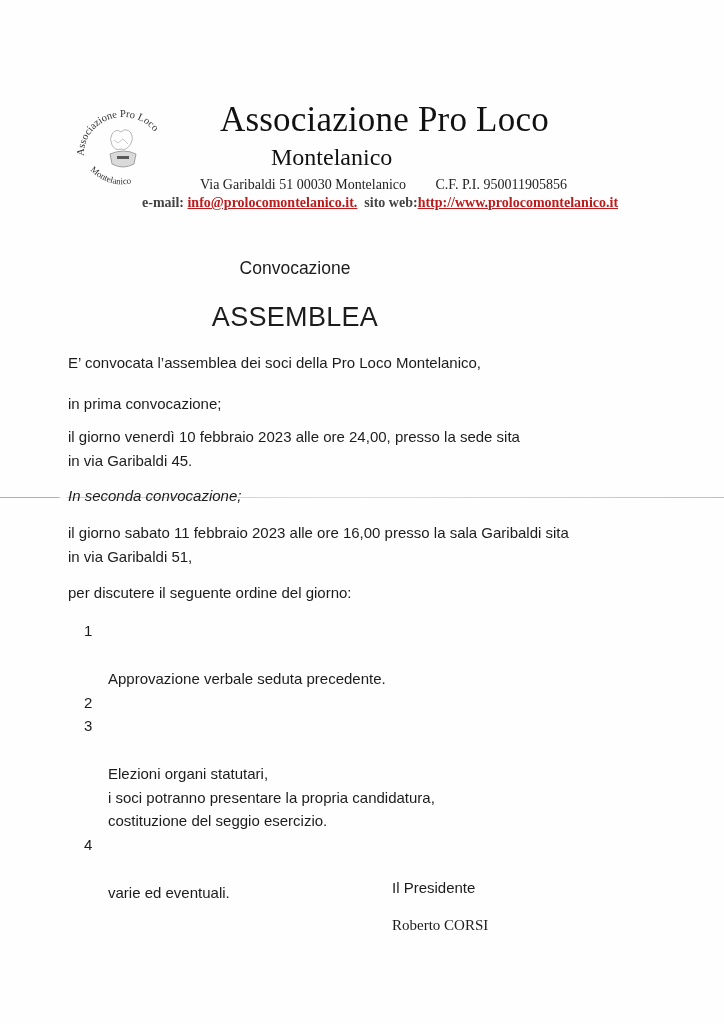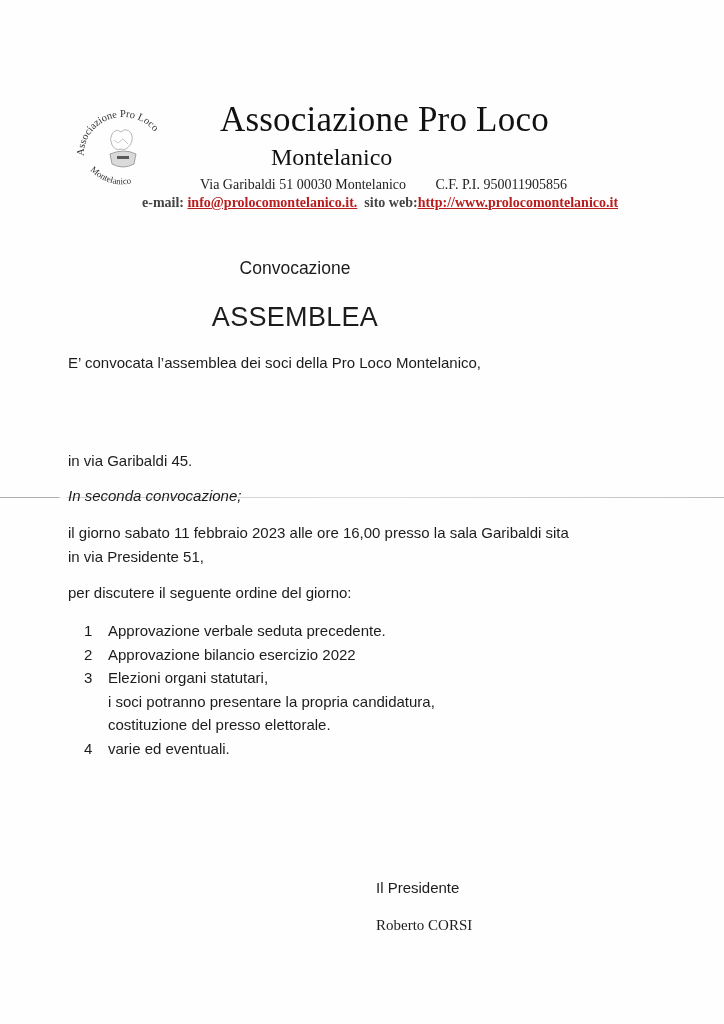--- a/index.html
+++ b/index.html
@@ -97,25 +97,25 @@
       line-height: 22px;
       margin-left: 6px;
     }
     .agenda {
       position: absolute;
       left: 84px; top: 619px;
       line-height: 23.5px;
     }
     .agenda .item { display: flex; }
     .agenda .num { width: 24px; }
-    .agenda .txt { white-space: nowrap; }
+    .agenda .txt { white-space: nowrap; margin-top: 48px; }
     .agenda .cont { padding-left: 24px; white-space: nowrap; }
     .signature {
       position: absolute;
-      left: 376px;
+      left: 392px;
       white-space: nowrap;
     }
     
     .scan-line {
       position: absolute;
       left: 0; top: 497px;
       width: 724px; height: 1px;
       background: linear-gradient(90deg, #9a9a9a 0%, #9a9a9a 8%, transparent 8.5%, transparent 9%, #bcbcbc 9.5%, #d5d5d5 50%, #c8c8c8 70%, #b0b0b0 100%);
       opacity: 0.8;
     }
@@ -158,44 +158,45 @@
   <div class="org-contacts">
     <span>e-mail:</span>
     <a>info@prolocomontelanico.it.</a>
     &nbsp;<span>sito web:</span><a>http://www.prolocomontelanico.it</a>
   </div>
 
   <div class="body-text title-small">Convocazione</div>
   <div class="body-text title-big">ASSEMBLEA</div>
 
   <div class="body-text para" style="top:352px;">E’ convocata l’assemblea dei soci della Pro Loco Montelanico,</div>
+  <div class="body-text para" style="top:393px;">in prima convocazione;</div>
+  <div class="body-text para" style="top:426px;">il giorno venerdì 10 febbraio 2023 alle ore 24,00, presso la sede sita</div>
   <div class="body-text para" style="top:450px;">in via Garibaldi 45.</div>
 
   <div class="scan-line"></div>
 
   <div class="body-text para" style="top:485px;font-style:italic;">In seconda convocazione;</div>
   <div class="body-text para" style="top:522px;">il giorno sabato 11 febbraio 2023 alle ore 16,00 presso la sala Garibaldi sita</div>
-  <div class="body-text para" style="top:546px;">in via Presidente 51,</div>
+  <div class="body-text para" style="top:546px;">in via Garibaldi 51,</div>
   <div class="body-text para" style="top:582px;">per discutere il seguente ordine del giorno:</div>
 
   <div class="body-text agenda">
     <div class="item">
       <span class="num">1</span>
       <span class="txt">Approvazione verbale seduta precedente.</span>
     </div>
     <div class="item">
       <span class="num">2</span>
-      <span class="txt">Approvazione bilancio esercizio 2022</span>
     </div>
     <div class="item">
       <span class="num">3</span>
       <span class="txt">Elezioni organi statutari,</span>
     </div>
     <div class="cont">i soci potranno presentare la propria candidatura,</div>
-    <div class="cont">costituzione del presso elettorale.</div>
+    <div class="cont">costituzione del seggio esercizio.</div>
     <div class="item">
       <span class="num">4</span>
       <span class="txt">varie ed eventuali.</span>
     </div>
   </div>
 
 
   <div class="body-text signature" style="top:879px;">Il Presidente</div>
   <div class="body-text signature" style="top:917px;font-family:Liberation Serif, serif;">Roberto CORSI</div>
 

